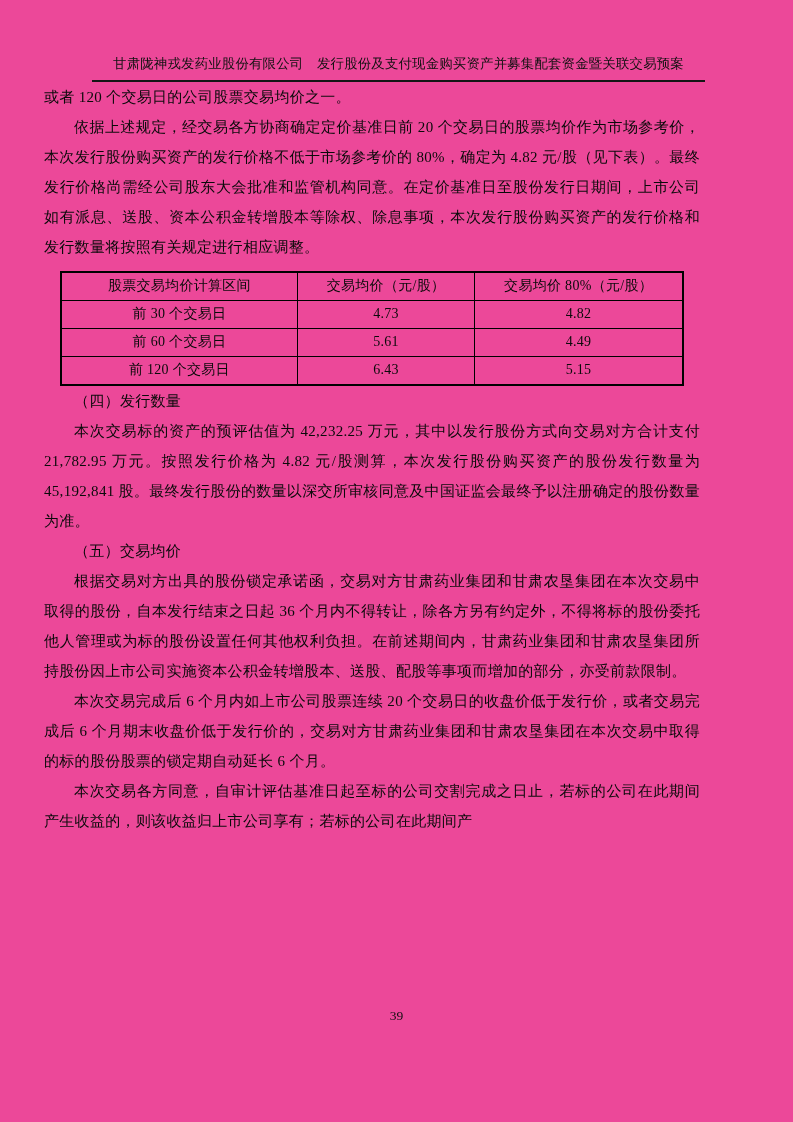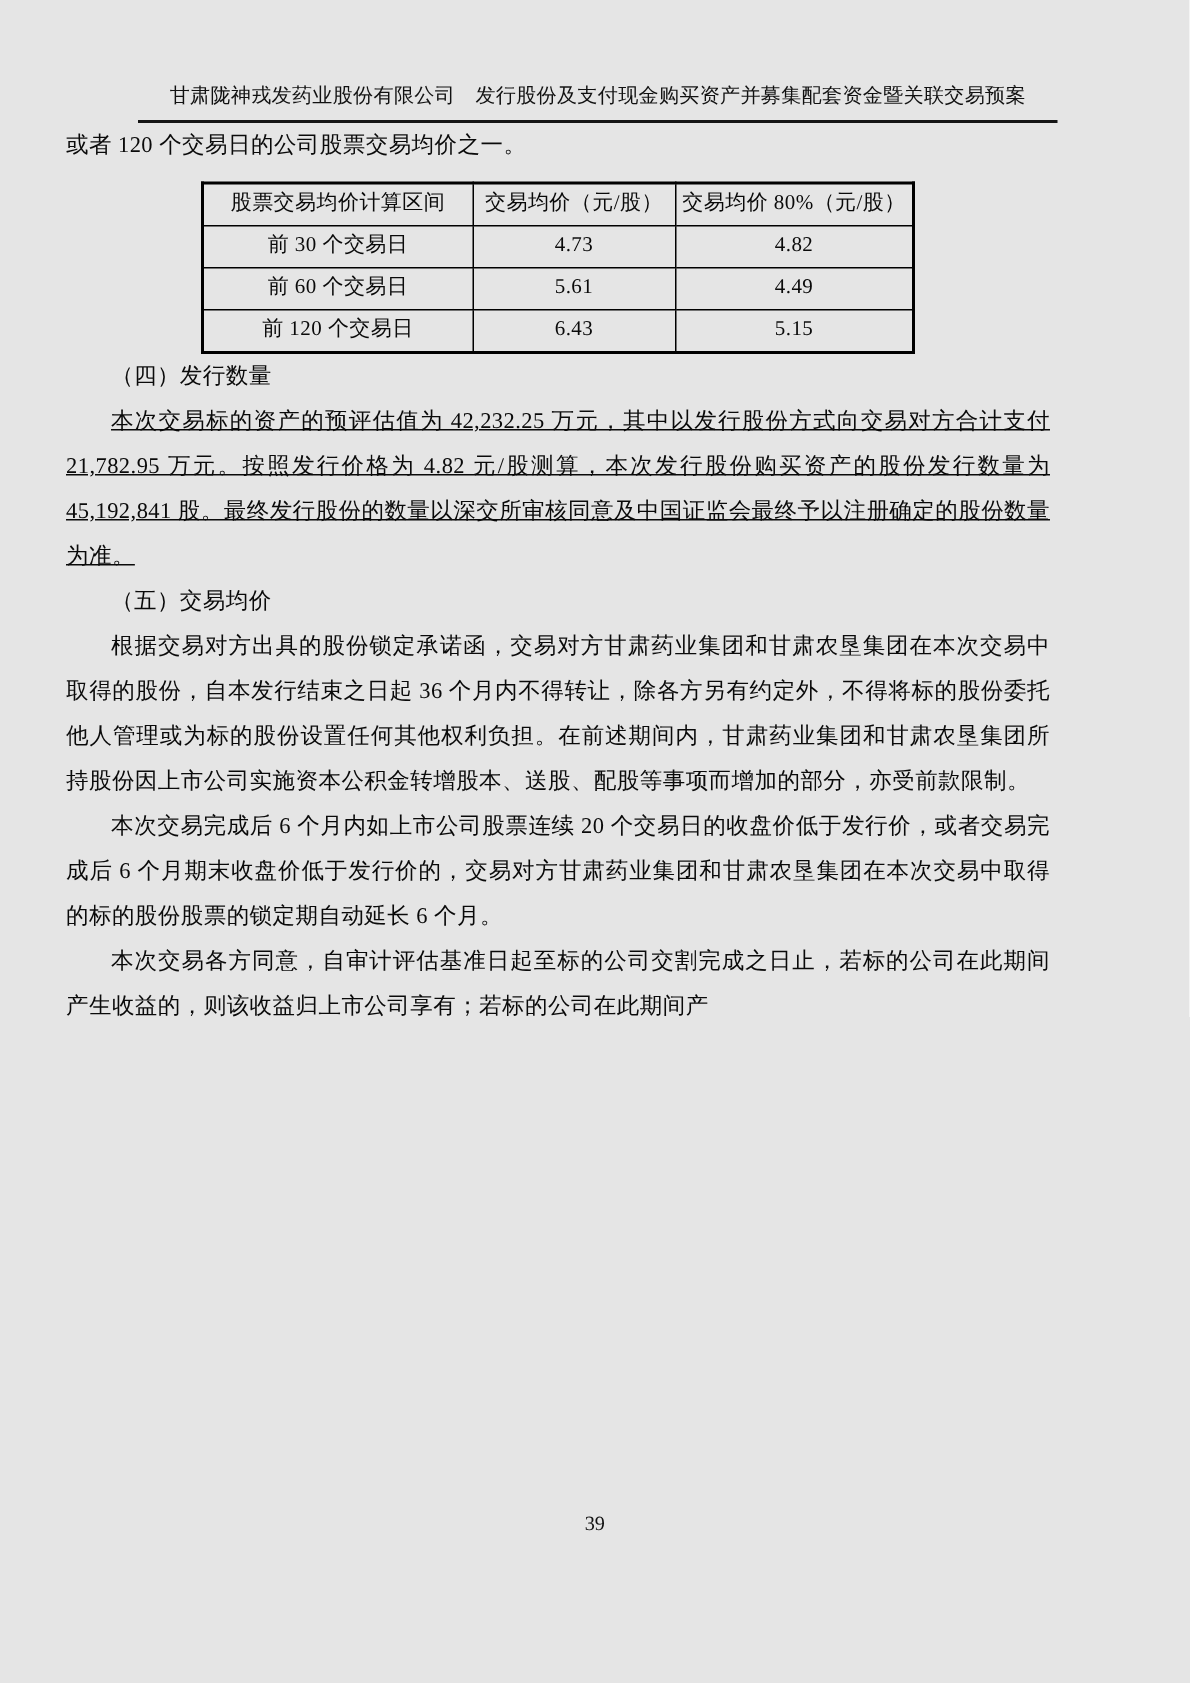--- a/index.html
+++ b/index.html
@@ -1,18 +1,18 @@
 <!DOCTYPE html>
 <html><head>
 <meta charset="utf-8">
 <style>
   html,body{margin:0;padding:0;background:#ffffff;}
   .page{
     position:relative;width:793px;height:1122px;overflow:hidden;
-    background:#e5e5e5;color:#000;
+    background:#ec4899;color:#000;
     font-family:"Liberation Serif","DejaVu Serif",serif;
   }
   .header{
     margin:0 88px 0 92px;
     padding:55px 0 7px 0;
     border-bottom:2px solid #151515;
     text-align:center;
     font-size:13.4px;
     letter-spacing:0.2px;
     white-space:nowrap;
@@ -27,38 +27,38 @@
     text-justify:inter-ideograph;
     color:#0a0a0a;
   }
   .body p,.body h3{margin:0;padding:0;font-weight:normal;}
   .indent{text-indent:2em;}
   .hd{font-size:15px;line-height:30px;text-indent:2em;}
   .p-cont{margin-top:26px;}
   .p-pricing{margin-top:4px;}
   .tbl-wrap{margin-top:9px;}
   table.tbl{
-    width:476px;margin:0 auto;
+    width:624px;margin:0 auto;
     border-collapse:collapse;
     border:2px solid #000;
     font-size:14px;line-height:1.45;
     table-layout:fixed;
   }
   table.tbl th,table.tbl td{
     border:1px solid #000;
     text-align:center;vertical-align:middle;
     font-weight:normal;
     padding:3px 2px;height:21px;
     overflow:hidden;white-space:nowrap;
   }
   .col1{width:38%;}
   .col2{width:28.5%;}
   .col3{width:33.5%;}
   .h4{margin-top:16px;}
-  .p4{margin-top:6px;text-decoration:underline;}
+  .p4{margin-top:6px;}
   .h5{margin-top:14px;}
   .p5a{margin-top:10px;}
   .p5b{margin-top:18px;}
   .h6{margin-top:14px;}
   .p6{margin-top:12px;}
   .pagenum{
     position:absolute;left:0;right:0;top:1008px;
     text-align:center;font-size:13.5px;color:#111;
   }
 </style>
@@ -68,20 +68,21 @@
 <div class="page">
 
   <div class="header">
     <span>甘肃陇神戎发药业股份有限公司　发行股份及支付现金购买资产并募集配套资金暨关联交易预案</span>
   </div>
 
   <div class="body">
 
     <p class="p-cont">或者 120 个交易日的公司股票交易均价之一。</p>
 
+    <p class="indent p-pricing">依据上述规定，经交易各方协商确定定价基准日前 20 个交易日的股票均价作为市场参考价，本次发行股份购买资产的发行价格不低于市场参考价的 80%，确定为 4.82 元/股（见下表）。最终发行价格尚需经公司股东大会批准和监管机构同意。在定价基准日至股份发行日期间，上市公司如有派息、送股、资本公积金转增股本等除权、除息事项，本次发行股份购买资产的发行价格和发行数量将按照有关规定进行相应调整。</p>
 
     <div class="tbl-wrap">
       <table class="tbl">
         <colgroup>
             <col class="col1">
             <col class="col2">
             <col class="col3">
           </colgroup>
         <thead>
           <tr>

